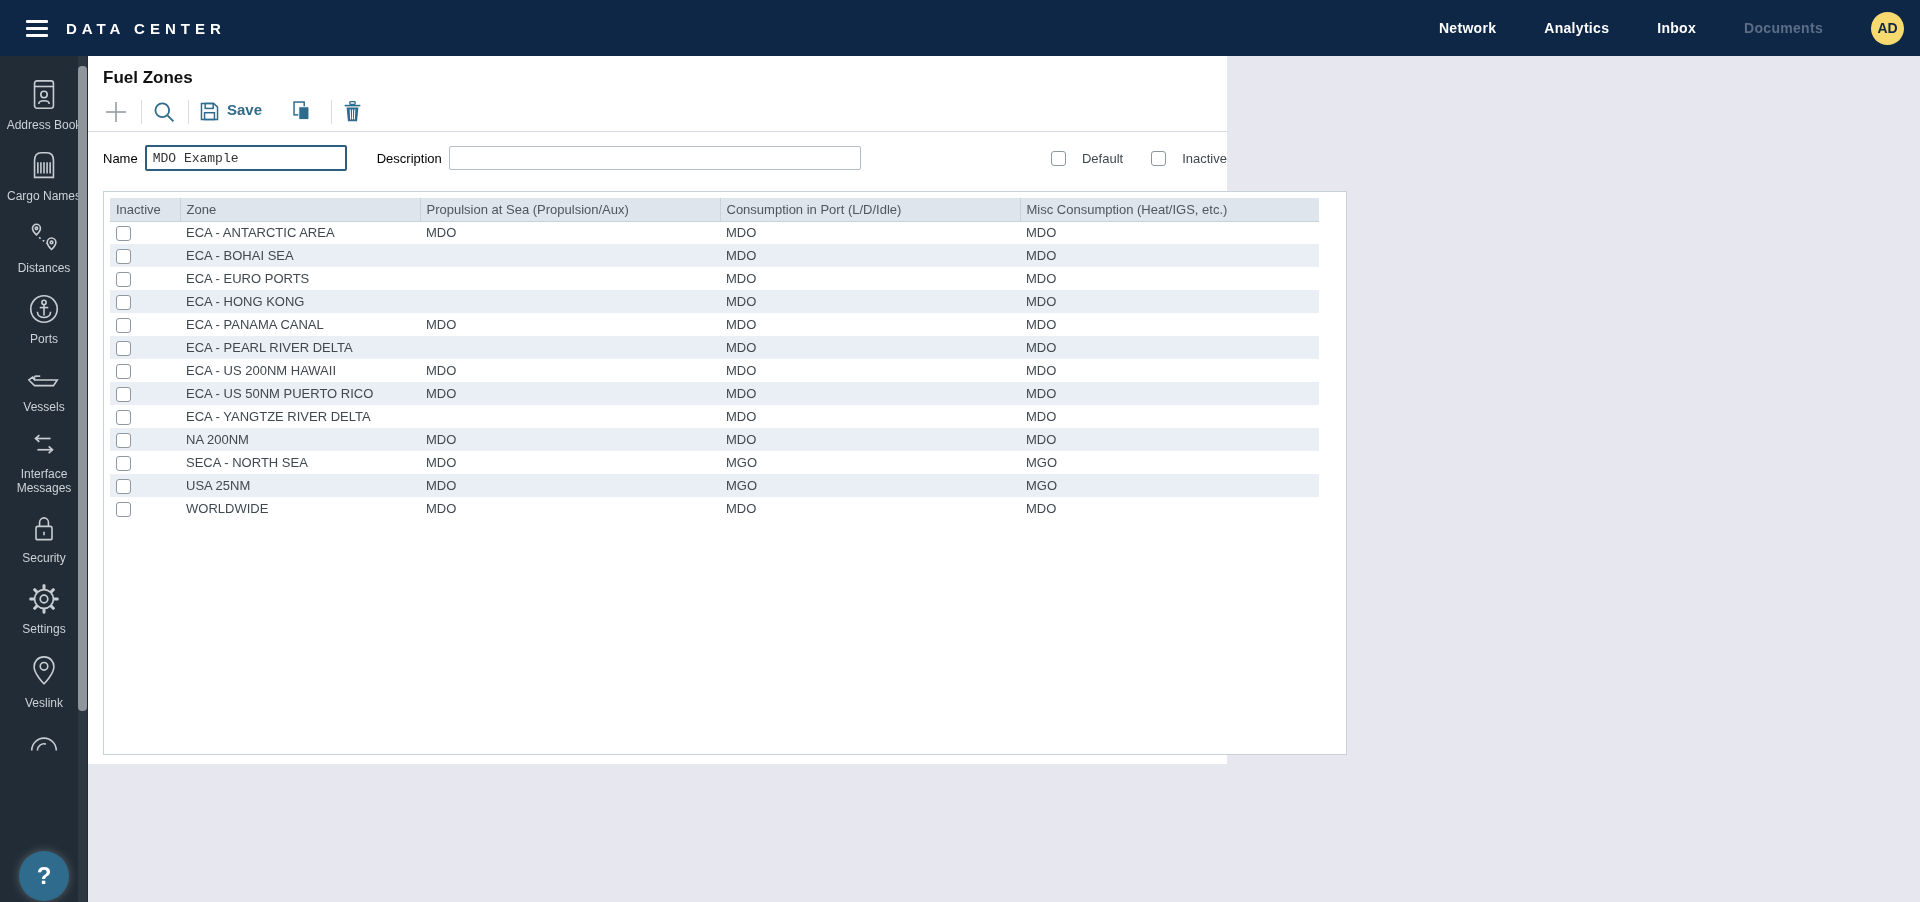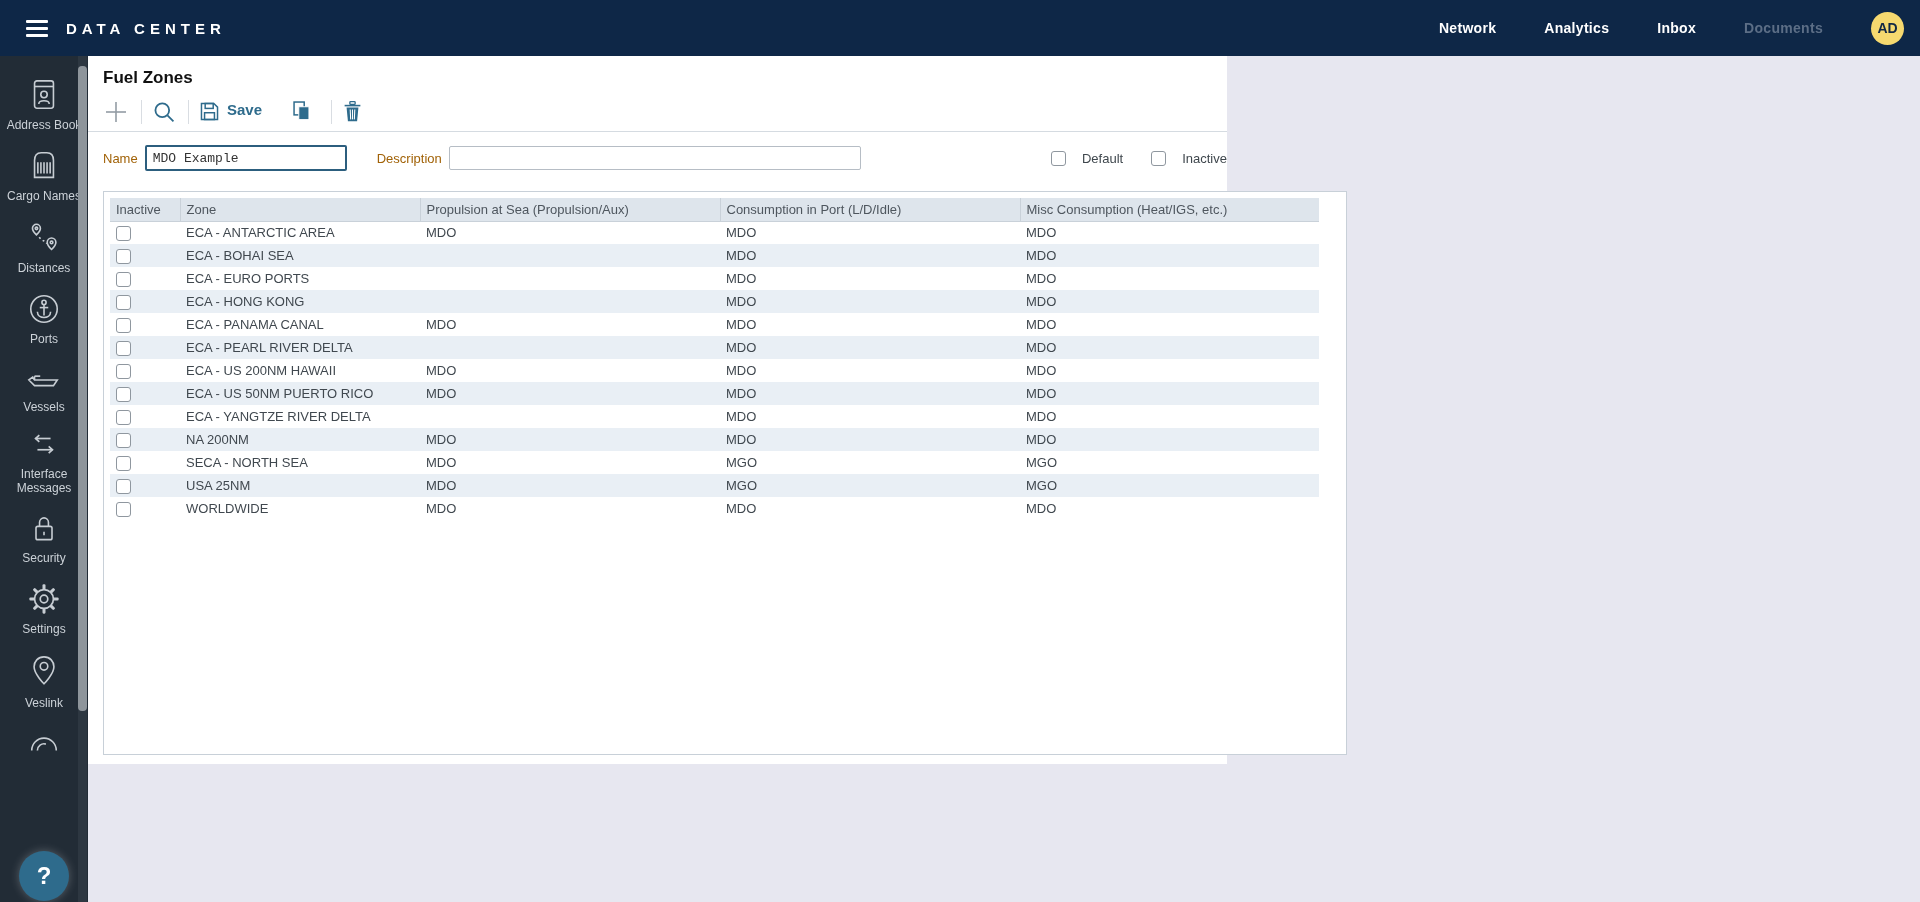--- a/index.html
+++ b/index.html
@@ -33,21 +33,21 @@
   .panel { width:1139px; height:708px; background:#fff; }
   
   .page-title { padding:12px 0 4px 15px; font-size:17px; font-weight:bold; color:#111; }
   .toolbar { height:40px; display:flex; align-items:center; padding-left:15px;
              border-bottom:1px solid #d5dbe1; }
   .tool { display:flex; align-items:flex-start; cursor:pointer; margin-right:10px; }
   .tool-sep { width:1px; height:24px; background:#d9dde2; margin:0 10px 0 2px; }
   .save-label { color:#2e6b8c; font-weight:bold; font-size:15px; margin-left:7px; }
   
   .form-row { display:flex; align-items:center; margin:12px 0 0 15px; height:28px; }
-  .f-label { font-size:13px; color:#a16207; }
+  .f-label { font-size:13px; color:#000000; }
   .name-input { margin-left:7px; width:257px; height:26px; border:2px solid #2c5e7e; border-radius:2px;
                 font-size:13px; color:#333; padding:0 6px; outline:none; font-family:Liberation Mono, monospace; }
   .desc-label { margin-left:30px; }
   .desc-input { margin-left:7px; width:530px; height:24px; border:1px solid #b6bdc5; border-radius:2px;
                 font-size:13px; color:#333; padding:0 6px; outline:none; font-family:inherit; }
   .chk { width:15px; height:15px; border:1px solid #8f979f; border-radius:3px; background:#fff; cursor:pointer; flex:none; }
   .chk-label { font-size:13px; color:#3f474d; margin-left:16px; }
   .chk-default { margin-left:190px; }
   .chk-inactive { margin-left:28px; }
   

